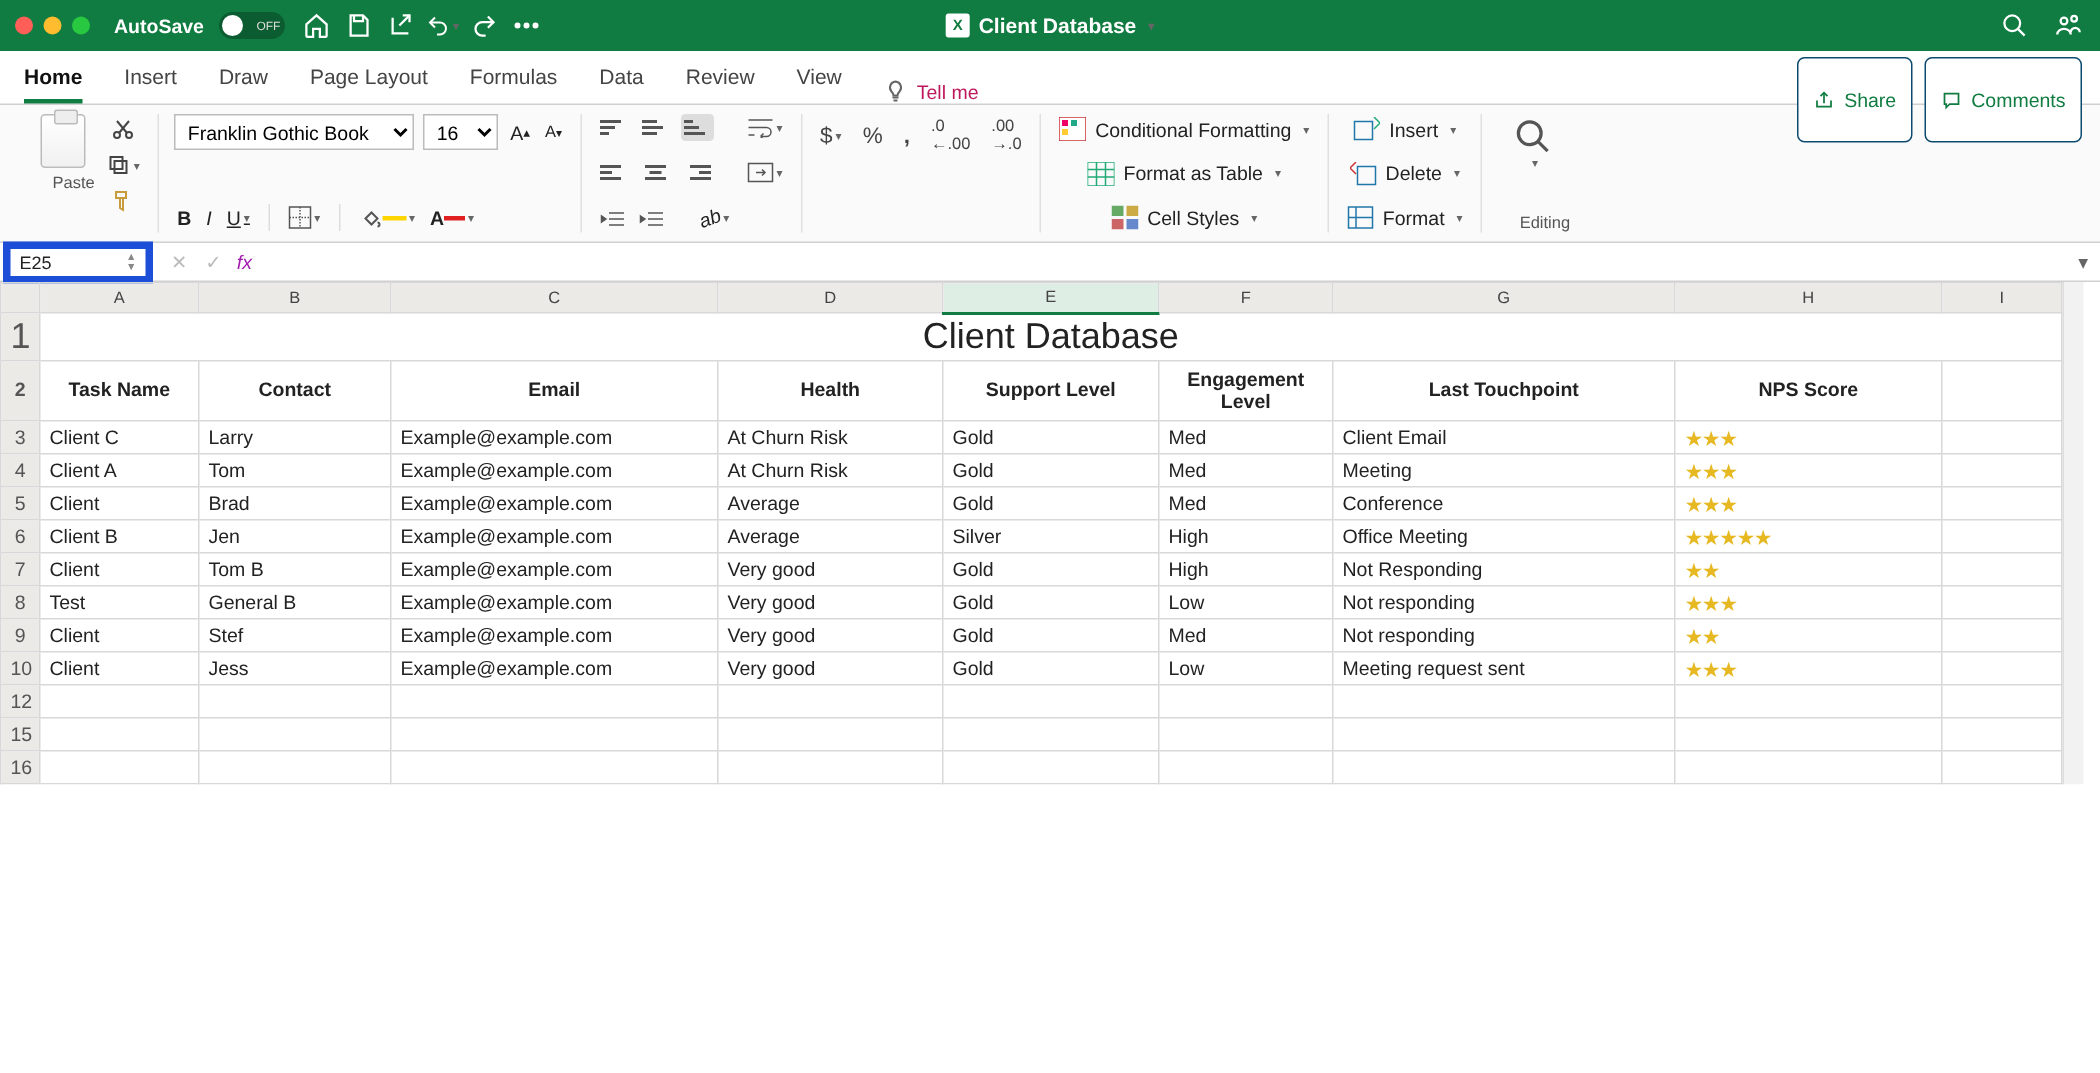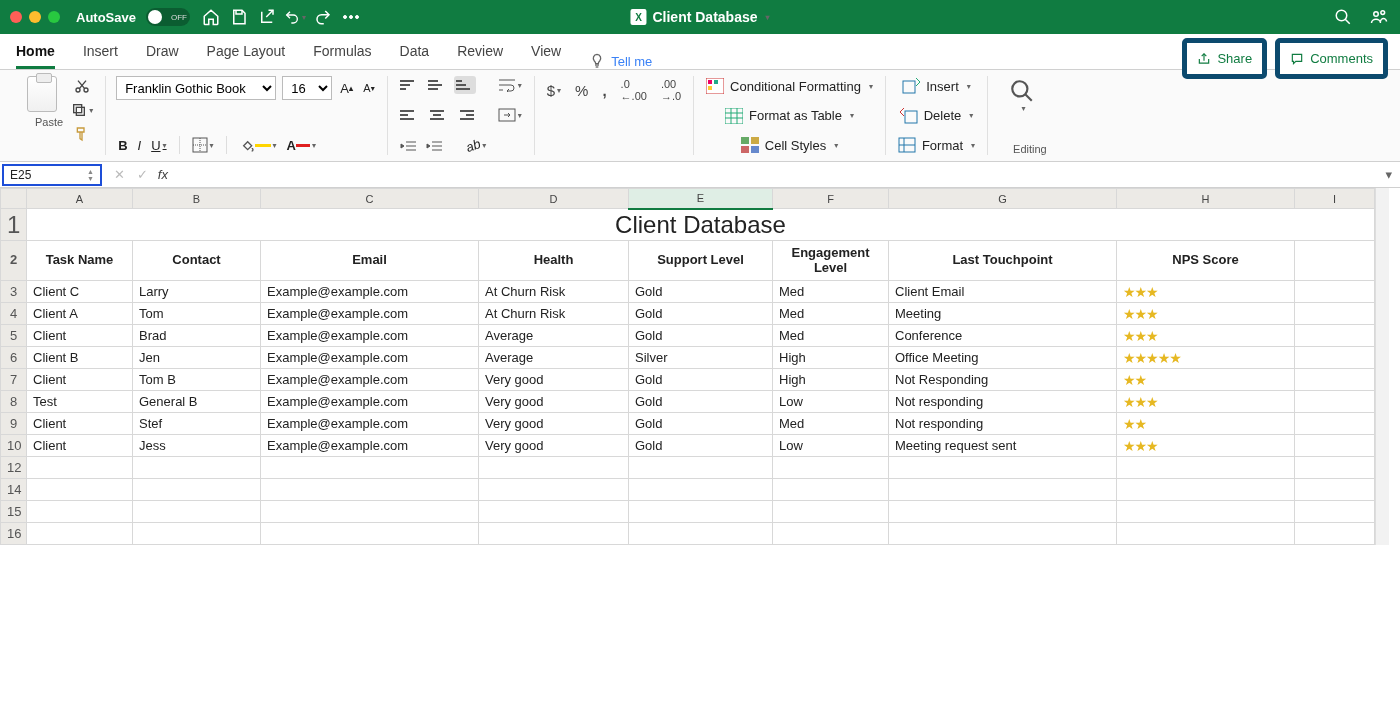--- a/index.html
+++ b/index.html
@@ -14,46 +14,46 @@
   .toggle-knob{width:14px;height:14px;border-radius:50%;background:#fff;position:absolute;left:2px;top:2px;}
   .tb-icon{width:22px;height:22px;display:flex;align-items:center;justify-content:center;cursor:pointer;}
   .tb-icon svg{stroke:#fff;fill:none;}
   .title-center{position:absolute;left:50%;transform:translateX(-50%);display:flex;align-items:center;gap:6px;font-weight:600;font-size:14px;}
   .xl-icon{width:16px;height:16px;background:#fff;border-radius:2px;display:flex;align-items:center;justify-content:center;color:#107c41;font-weight:700;font-size:10px;}
   .title-right{margin-left:auto;display:flex;gap:14px;}
   
   .tabs{display:flex;gap:28px;padding:8px 16px 0;border-bottom:1px solid #d0d0d0;align-items:flex-end;height:36px;position:relative;}
   .tab{padding-bottom:7px;cursor:pointer;font-size:14px;color:#444;}
   .tab.active{font-weight:700;border-bottom:3px solid #107c41;color:#111;}
-  .tellme{display:flex;align-items:center;gap:6px;color:#3b82f6;}
+  .tellme{display:flex;align-items:center;gap:6px;color:#be185d;}
   .tabs-right{position:absolute;right:12px;top:4px;display:flex;gap:8px;}
-  .pill{border:5px solid #0c4a6e;border-radius:5px;padding:8px 10px;display:flex;align-items:center;gap:6px;cursor:pointer;font-size:13px;background:#fff;}
+  .pill{border:1px solid #0c4a6e;border-radius:5px;padding:20px 10px;display:flex;align-items:center;gap:6px;cursor:pointer;font-size:13px;background:#fff;}
   .pill.green{color:#107c41;}
   
   .ribbon{display:flex;padding:6px 10px;border-bottom:1px solid #d0d0d0;gap:0;align-items:stretch;height:92px;background:#fafafa;}
   .grp{display:flex;flex-direction:column;justify-content:space-between;padding:0 10px;border-right:1px solid #e0e0e0;}
   .grp:last-child{border-right:none;}
   .grp-row{display:flex;align-items:center;gap:6px;}
   .rib-btn{display:flex;align-items:center;justify-content:center;cursor:pointer;padding:2px;border-radius:3px;}
   .caret{font-size:8px;color:#666;margin-left:2px;}
   select, .combo{border:1px solid #bbb;background:#fff;font-size:13px;padding:2px 4px;height:24px;}
   .combo{display:inline-flex;align-items:center;gap:4px;}
   .lbl-below{font-size:11px;color:#555;text-align:center;margin-top:2px;margin-left:15px;}
   
   .paste-big{display:flex;flex-direction:column;align-items:center;gap:2px;}
   .paste-icon{width:30px;height:36px;border:1px solid #bbb;border-radius:3px;background:linear-gradient(#fff,#f0f0f0);position:relative;}
   .paste-icon::before{content:"";position:absolute;top:-4px;left:8px;width:14px;height:8px;border:1px solid #bbb;border-radius:2px;background:#eee;}
   
   .ai{width:18px;height:14px;display:inline-block;}
   .ai span{display:block;height:2px;background:#555;margin:2px 0;}
   
   .fbar{display:flex;align-items:center;border-bottom:1px solid #d0d0d0;height:26px;background:#fff;}
-  .namebox{width:100px;border:2px solid #1d4ed8;padding:2px 6px;margin:2px;display:flex;align-items:center;justify-content:space-between;font-size:12px;}
+  .namebox{width:100px;border:5px solid #1d4ed8;padding:2px 6px;margin:2px;display:flex;align-items:center;justify-content:space-between;font-size:12px;}
   .fx-ctrls{display:flex;align-items:center;gap:8px;padding:0 8px;color:#888;}
-  .fx-lbl{font-style:italic;color:#404040;}
+  .fx-lbl{font-style:italic;color:#a21caf;}
   .fbar-expand{margin-left:auto;padding:0 8px;color:#666;cursor:pointer;}
   table.sheet{border-collapse:collapse;table-layout:fixed;width:1374px;}
   .sheet th, .sheet td{border:1px solid #d8d8d8;padding:0 6px;height:22px;font-size:13px;overflow:hidden;white-space:nowrap;}
   .sheet th{background:#eceae6;font-weight:400;color:#444;font-size:11px;text-align:center;height:20px;}
   .rh{background:#eceae6;text-align:center;font-size:11px;color:#555;width:26px;}
   .corner{background:#eceae6;border:1px solid #ccc;width:26px;}
   .title-row td{font-size:24px;text-align:center;border-left:1px solid #d8d8d8;}
   .hdr-row td{font-weight:700;text-align:center;height:40px;white-space:normal;line-height:1.1;}
   .sel-col{border-bottom:2px solid #107c41 !important;background:#dfeee5 !important;}
   .star{color:#e6b822;font-size:14px;letter-spacing:-1px;}
@@ -568,32 +568,20 @@
           <td></td>
           <td></td>
           <td></td>
           <td></td>
           <td></td>
           <td></td>
           <td></td>
           <td></td>
         </tr>
         <tr>
-          <td class="rh">14</td>
-          <td></td>
-          <td></td>
-          <td></td>
-          <td></td>
-          <td></td>
-          <td></td>
-          <td></td>
-          <td></td>
-          <td></td>
-        </tr>
-        <tr>
           <td class="rh">15</td>
           <td></td>
           <td></td>
           <td></td>
           <td></td>
           <td></td>
           <td></td>
           <td></td>
           <td></td>
           <td></td>

